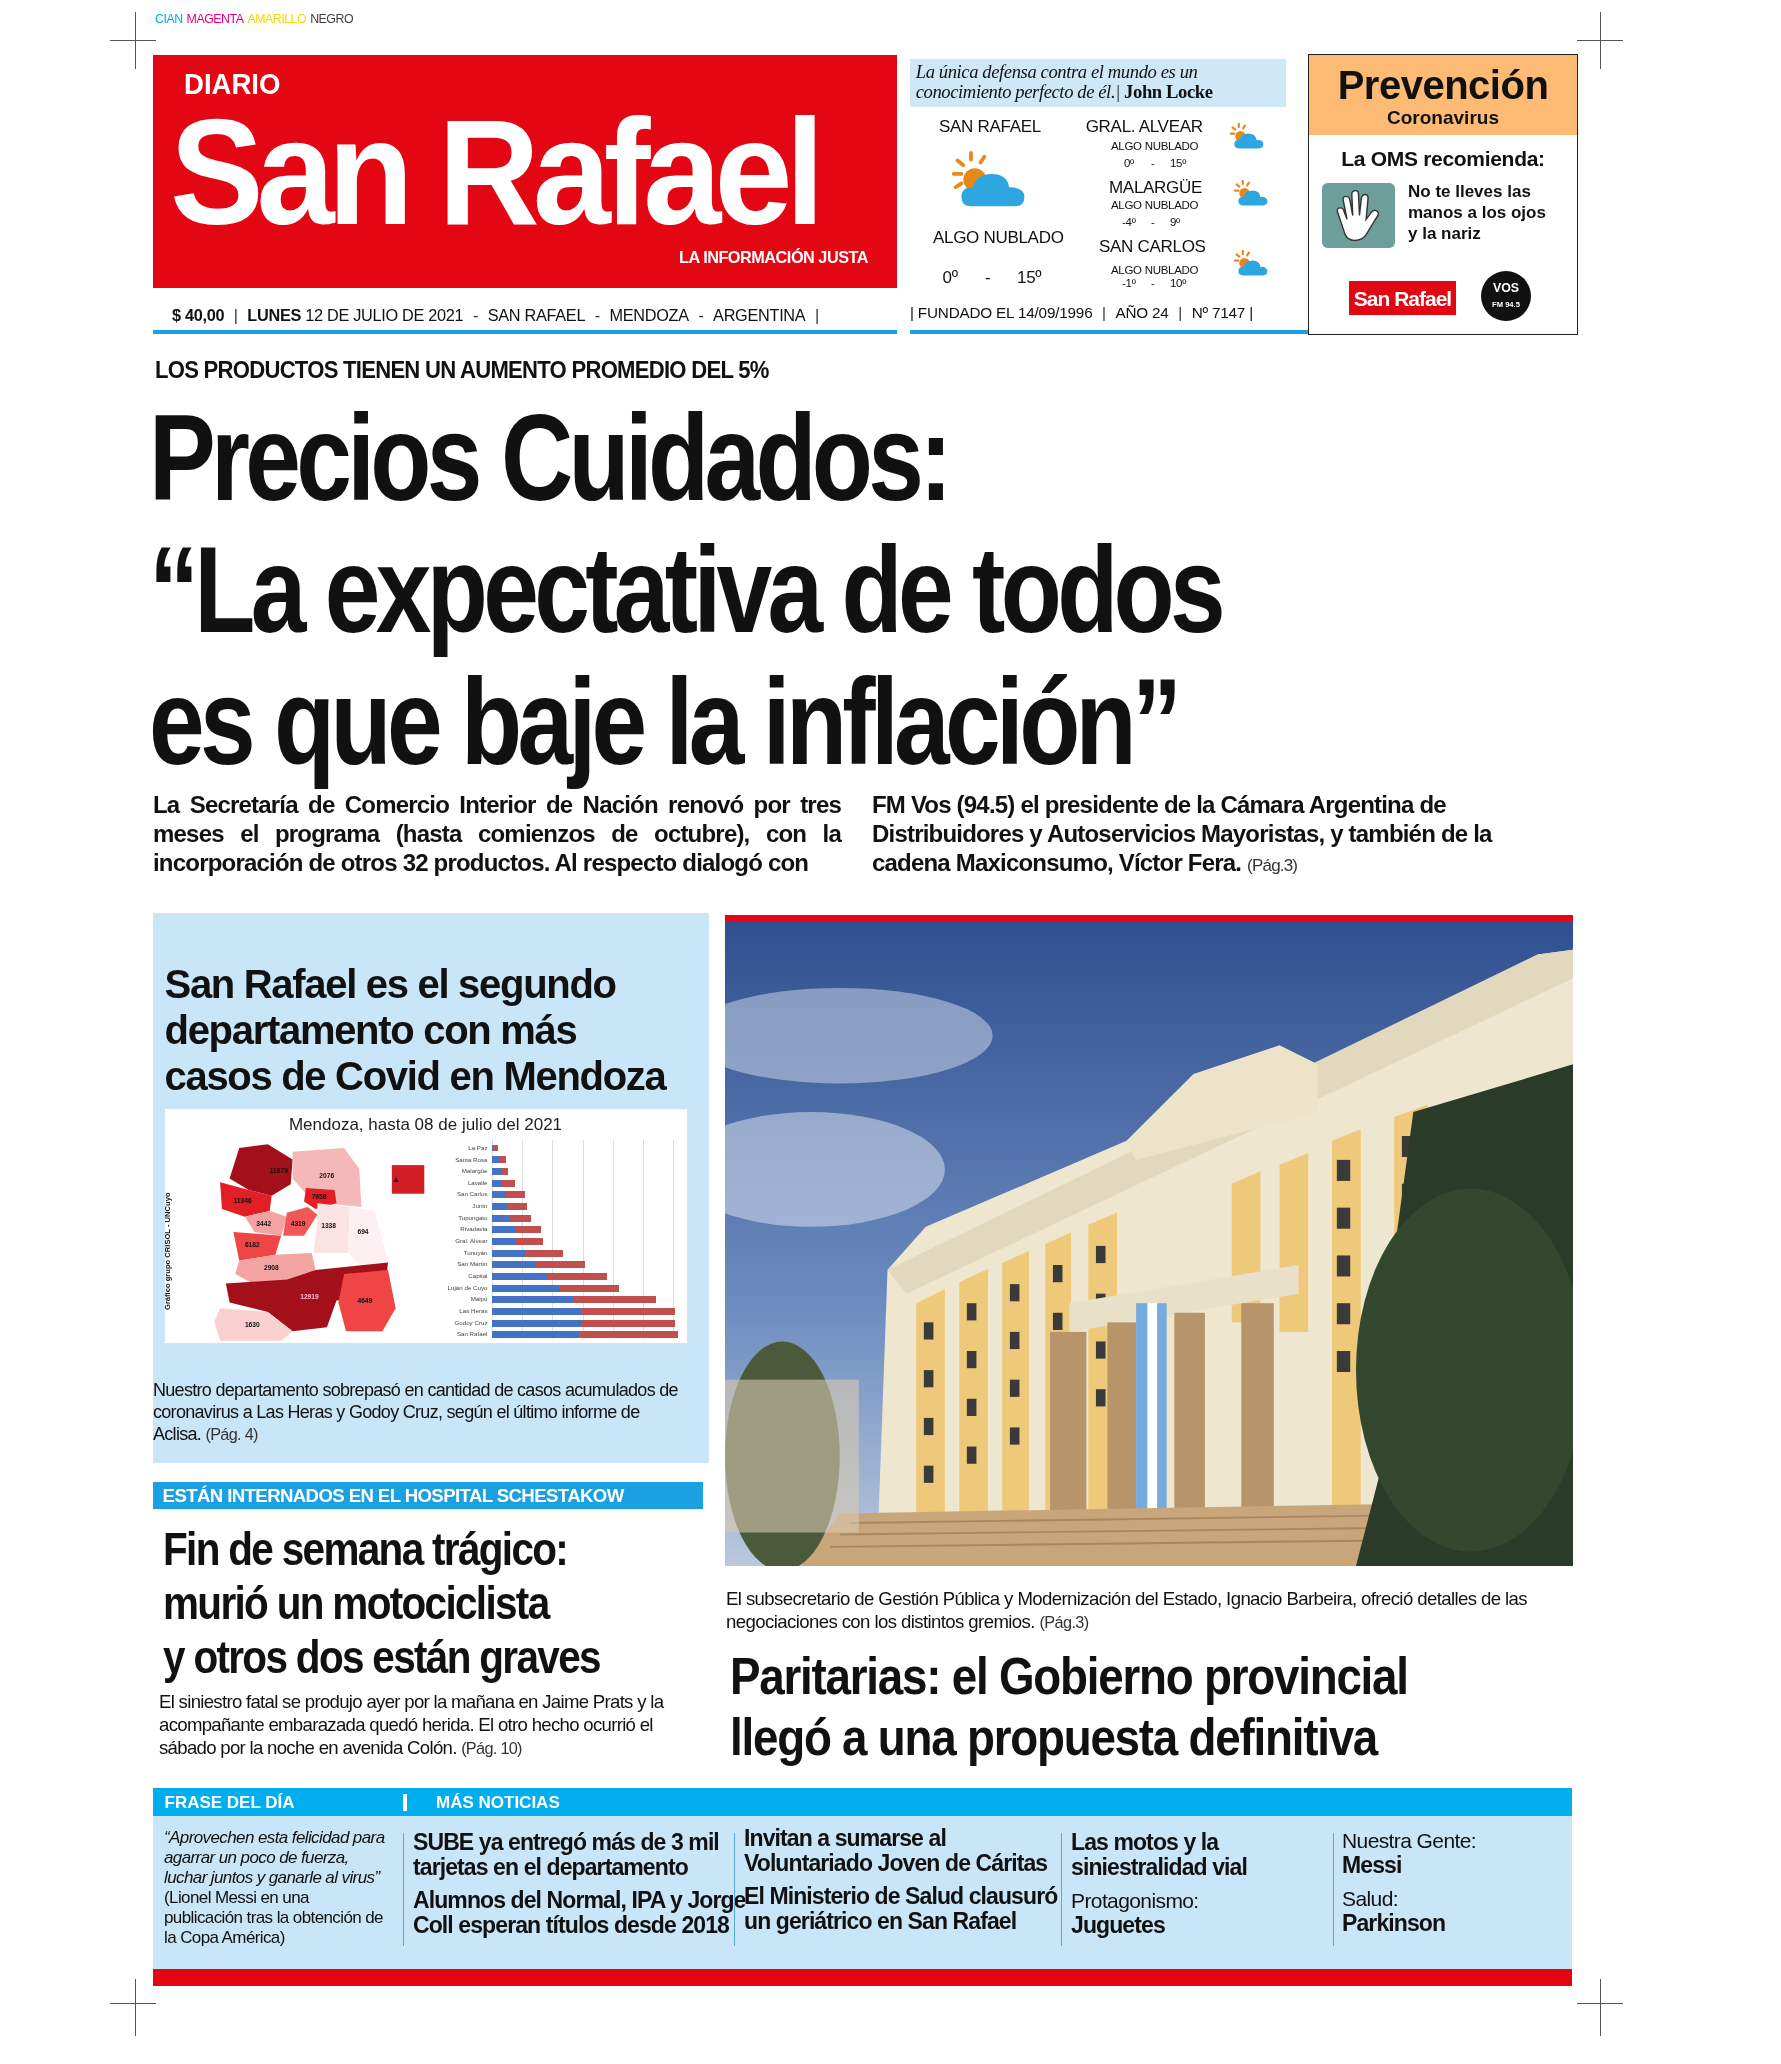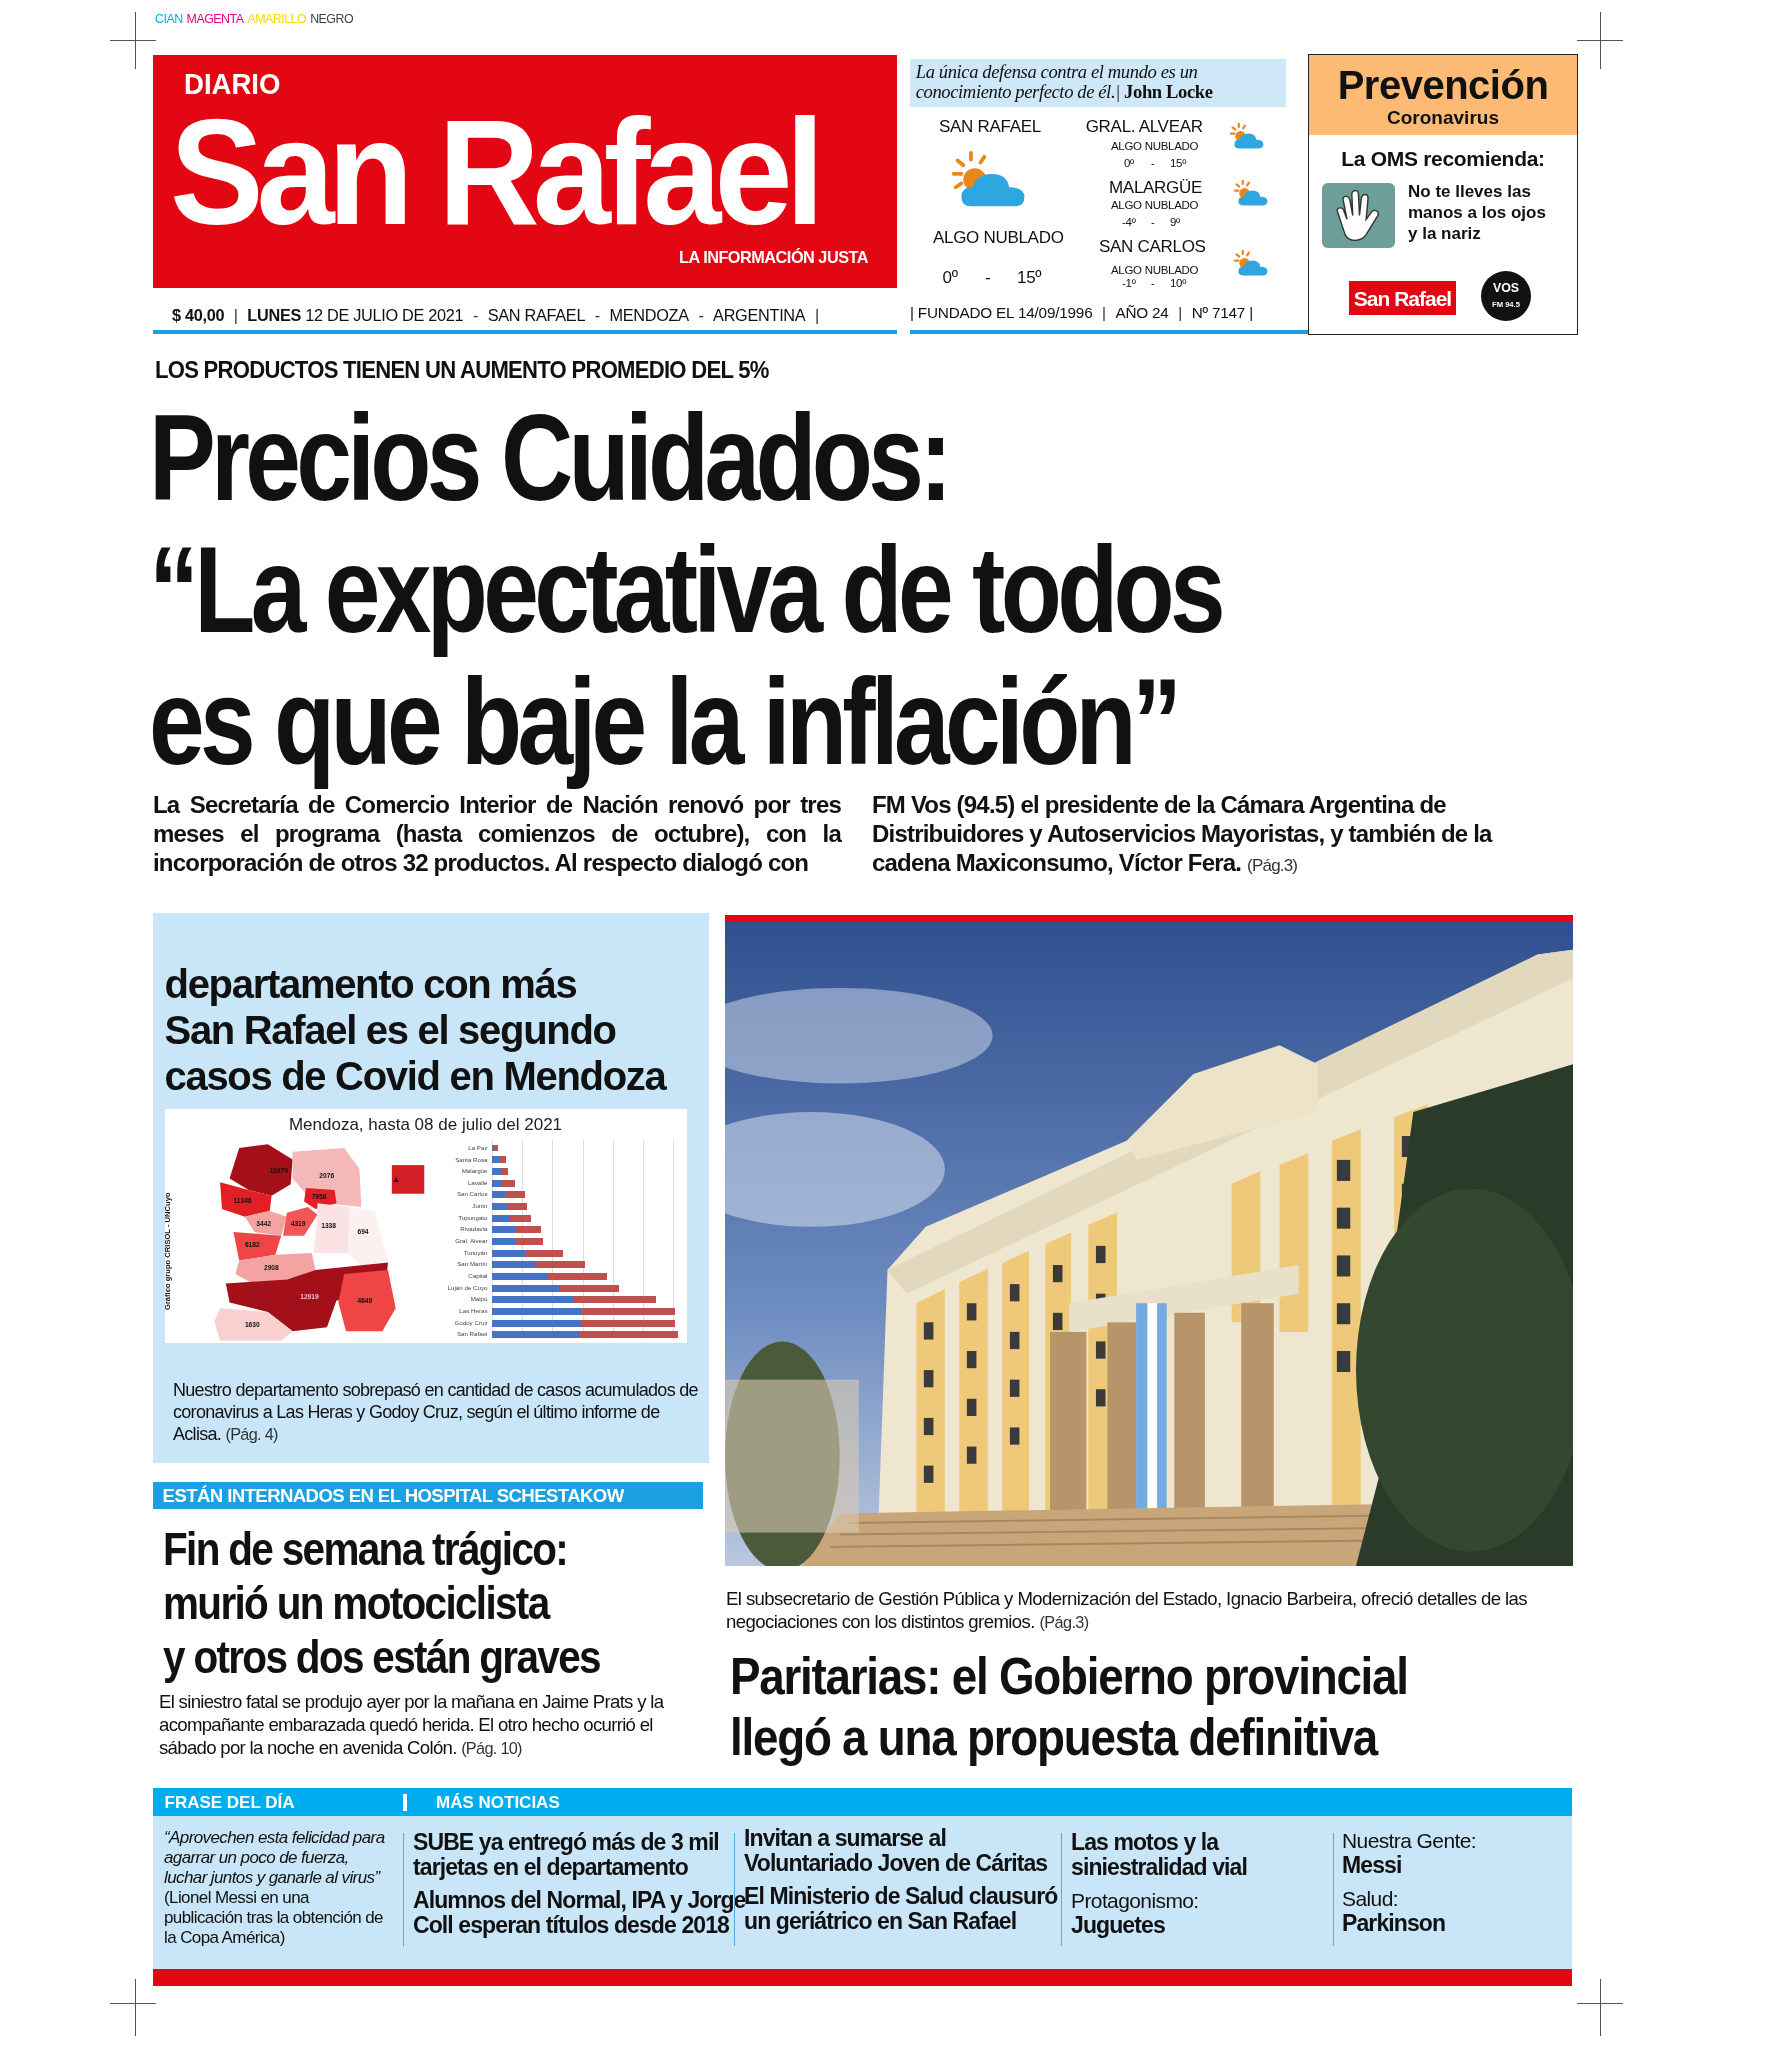--- a/index.html
+++ b/index.html
@@ -46,21 +46,21 @@
   .deck { top:790px; width:688px; font-size:24px; line-height:29px; font-weight:bold; letter-spacing:-0.8px; }
   .deck .pg { font-weight:normal; font-size:17px; color:#333; }
 
   
   .covid { left:153px; top:913px; width:556px; height:550px; background:#c9e6f8; }
   .bar-kicker { position:absolute; background:#1ba1e2; color:#fff; font-weight:bold; font-size:20px; letter-spacing:-0.6px; padding-left:9.6px; box-sizing:border-box; line-height:32.5px; white-space:nowrap; }
   .covid .title { position:absolute; left:11.5px; top:48px; font-size:40px; line-height:46px; font-weight:bold; letter-spacing:-1.3px; color:#111; }
   .chart { position:absolute; left:11.5px; top:196px; width:522px; height:234px; background:#fff; }
   .chart .ctitle { position:absolute; left:0; width:100%; top:5.7px; text-align:center; font-size:17px; color:#222; }
   .chart .credit { position:absolute; left:-1.9px; top:201px; transform:rotate(-90deg); transform-origin:left top; font-size:7.6px; font-weight:bold; white-space:nowrap; }
-  .covid .cap { position:absolute; left:20px; top:466px; width:535px; font-size:18px; line-height:22px; letter-spacing:-0.7px; }
+  .covid .cap { position:absolute; left:0; top:466px; width:535px; font-size:18px; line-height:22px; letter-spacing:-0.7px; }
   .covid .cap .pg { font-size:16.3px; color:#333; }
   .barlabel { position:absolute; right:0; font-size:6.2px; color:#444; white-space:nowrap; text-align:right; }
 
   
   .acc-title { left:163px; top:1522px; font-weight:bold; font-size:46px; line-height:54px; letter-spacing:-1.9px; transform:scaleX(0.88); transform-origin:left; white-space:nowrap; }
   .acc-body { left:159px; top:1690px; width:554px; font-size:18.6px; line-height:23px; letter-spacing:-0.7px; }
   .acc-body .pg { font-size:16.3px; color:#333; }
 
   
   .photo-top { left:725px; top:915px; width:848px; height:5.7px; background:#e30613; }
@@ -219,22 +219,22 @@
 </div>
 <div class="abs deck" style="left:153px;text-align:justify;">
   <span>La Secretaría de Comercio Interior de Nación renovó por tres meses el programa (hasta comienzos de octubre), con la incorporación de otros 32 productos. Al respecto dialogó con</span>
 </div>
 <div class="abs deck" style="left:872px;">
   <span>FM Vos (94.5) el presidente de la Cámara Argentina de Distribuidores y Autoservicios Mayoristas, y también de la cadena Maxiconsumo, Víctor Fera.</span> <span class="pg">(Pág.3)</span>
 </div>
 
 <div class="abs covid">
   <div class="title">
+    <div>San Rafael es el segundo</div>
     <div>departamento con más</div>
-    <div>San Rafael es el segundo</div>
     <div>casos de Covid en Mendoza</div>
   </div>
   <div class="chart">
     <div class="ctitle">Mendoza, hasta 08 de julio del 2021</div>
     <div class="credit">Gráfico grupo CRISOL - UNCuyo</div>
 
     <svg style="position:absolute;left:36px;top:31px;" width="229" height="201" viewBox="0 0 240 210">
       <polygon points="40,8 70,4 96,20 94,46 74,58 50,52 30,40" fill="#a3101a"></polygon>
       <polygon points="96,12 150,8 166,30 168,70 130,66 110,56 96,40" fill="#f4b8b8"></polygon>
       <polygon points="20,44 50,52 74,58 72,74 46,80 22,72" fill="#e31e25"></polygon>

